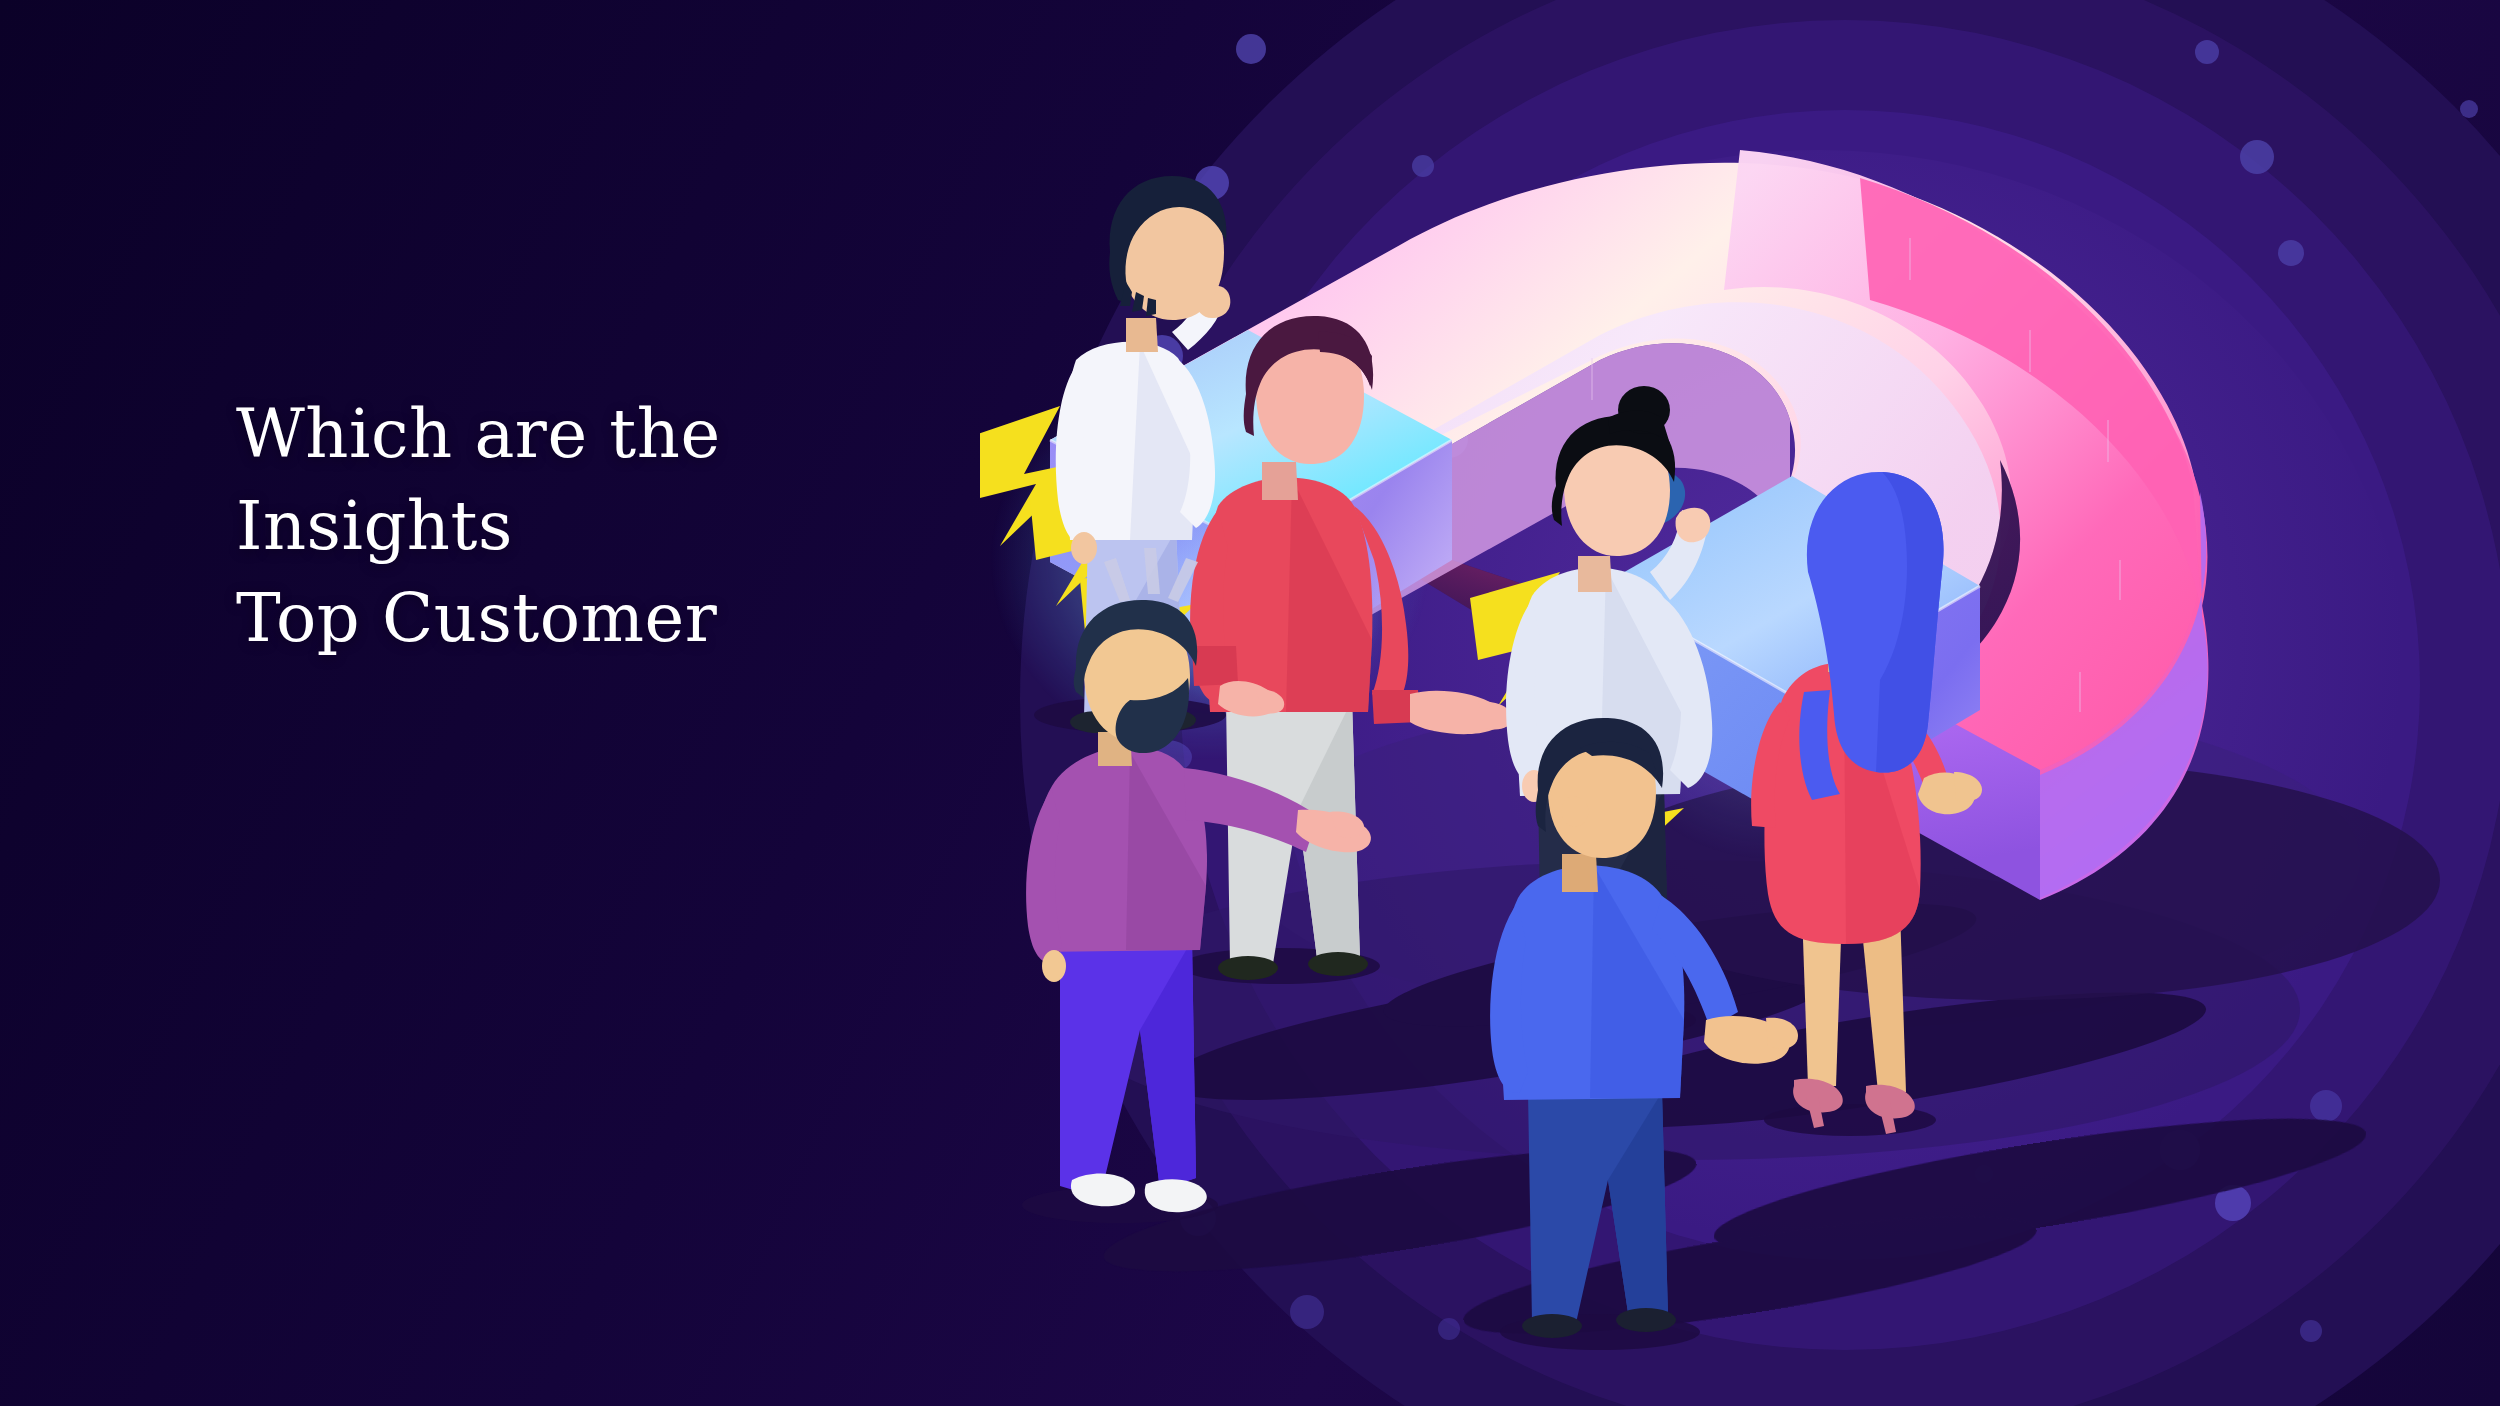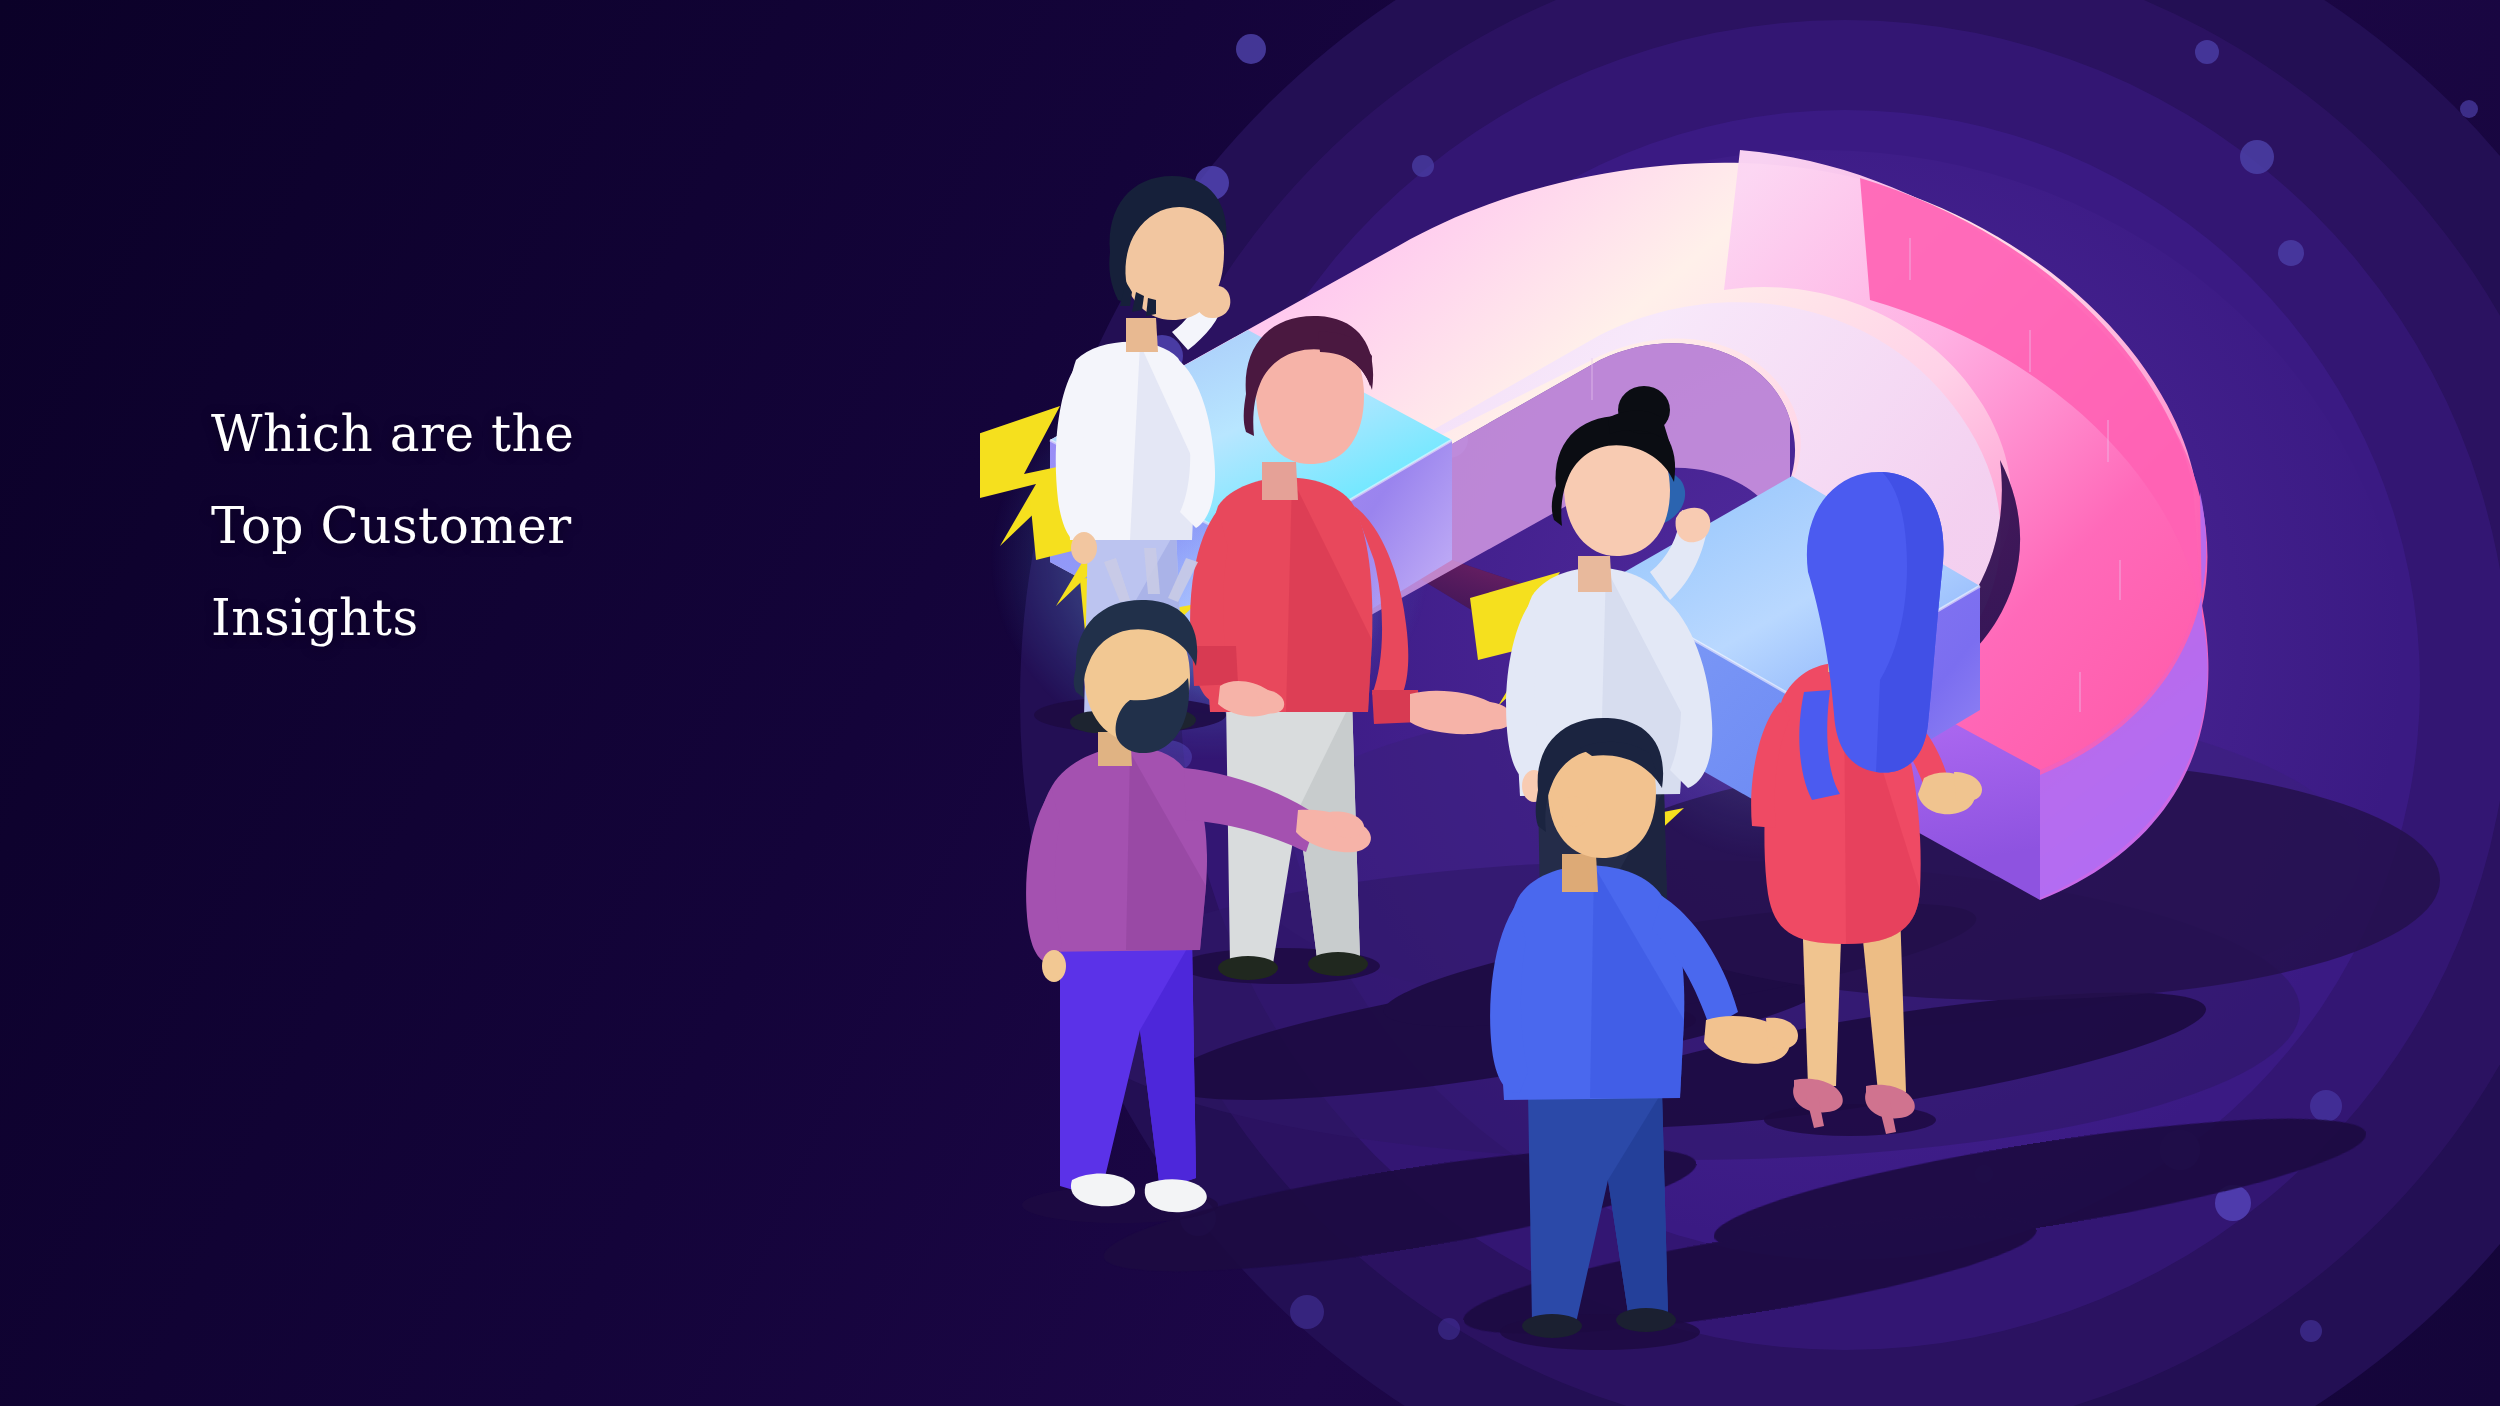--- a/index.html
+++ b/index.html
@@ -11,25 +11,25 @@
     font-family:"Liberation Serif", serif;
     background:
       radial-gradient(ellipse 1500px 1200px at 78% 55%, #4b2a86 0%, #3a1f72 28%, #2a1257 52%, #1a0a45 74%, #120533 100%),
       linear-gradient(120deg,#0c0129 0%,#150438 40%,#23095a 75%,#1b0745 100%);
   }
   .bgfill{position:absolute;inset:0;background:linear-gradient(115deg,#0b0128 0%,#14043a 38%,#1d0748 62%,#140539 100%);}
   .ring{position:absolute;border-radius:50%;}
   .dot{position:absolute;border-radius:50%;}
   .title{
     position:absolute;
-    left:211px;top:388px;
+    left:236px;top:388px;
     width:800px;
     color:#ffffff;
     font-family:"DejaVu Serif", "Liberation Serif", serif;
-    font-size:50px;
+    font-size:67px;
     line-height:92px;
     letter-spacing:0.5px;
     font-weight:400;
     text-shadow:0 2px 12px rgba(0,0,0,.35);
   }
   .title .ln{display:block;white-space:nowrap;}
   .illu{position:absolute;left:980px;top:0;width:1520px;height:1406px;}
   .illu svg{display:block;width:100%;height:100%;}
 </style>
 </head>
@@ -63,22 +63,22 @@
   <div class="dot" style="left:1290px;top:1295px;width:34px;height:34px;background:#4a3aa8;opacity:.5;"></div>
   <div class="dot" style="left:1438px;top:1318px;width:22px;height:22px;background:#4a3aa8;opacity:.45;"></div>
   <div class="dot" style="left:2160px;top:1130px;width:40px;height:40px;background:#4a3aa8;opacity:.55;"></div>
   <div class="dot" style="left:2215px;top:1185px;width:36px;height:36px;background:#5a4cc4;opacity:.7;"></div>
   <div class="dot" style="left:2310px;top:1090px;width:32px;height:32px;background:#4a3aa8;opacity:.65;"></div>
   <div class="dot" style="left:2300px;top:1320px;width:22px;height:22px;background:#4a3aa8;opacity:.55;"></div>
   <div class="dot" style="left:1975px;top:1165px;width:18px;height:18px;background:#4a3aa8;opacity:.5;"></div>
 
   <div class="title">
     <span class="ln">Which are the</span>
+    <span class="ln">Insights</span>
     <span class="ln">Top Customer</span>
-    <span class="ln">Insights</span>
   </div>
 
   <div class="illu">
   <svg viewBox="0 0 1520 1406" preserveAspectRatio="xMidYMid meet">
     <defs>
       <linearGradient id="gTopLight" x1="0" y1="0" x2="1" y2="0.6">
         <stop offset="0%" stop-color="#f0a8e8"></stop>
         <stop offset="22%" stop-color="#ffc3f0"></stop>
         <stop offset="48%" stop-color="#fff0ea"></stop>
         <stop offset="72%" stop-color="#ffd2e8"></stop>

